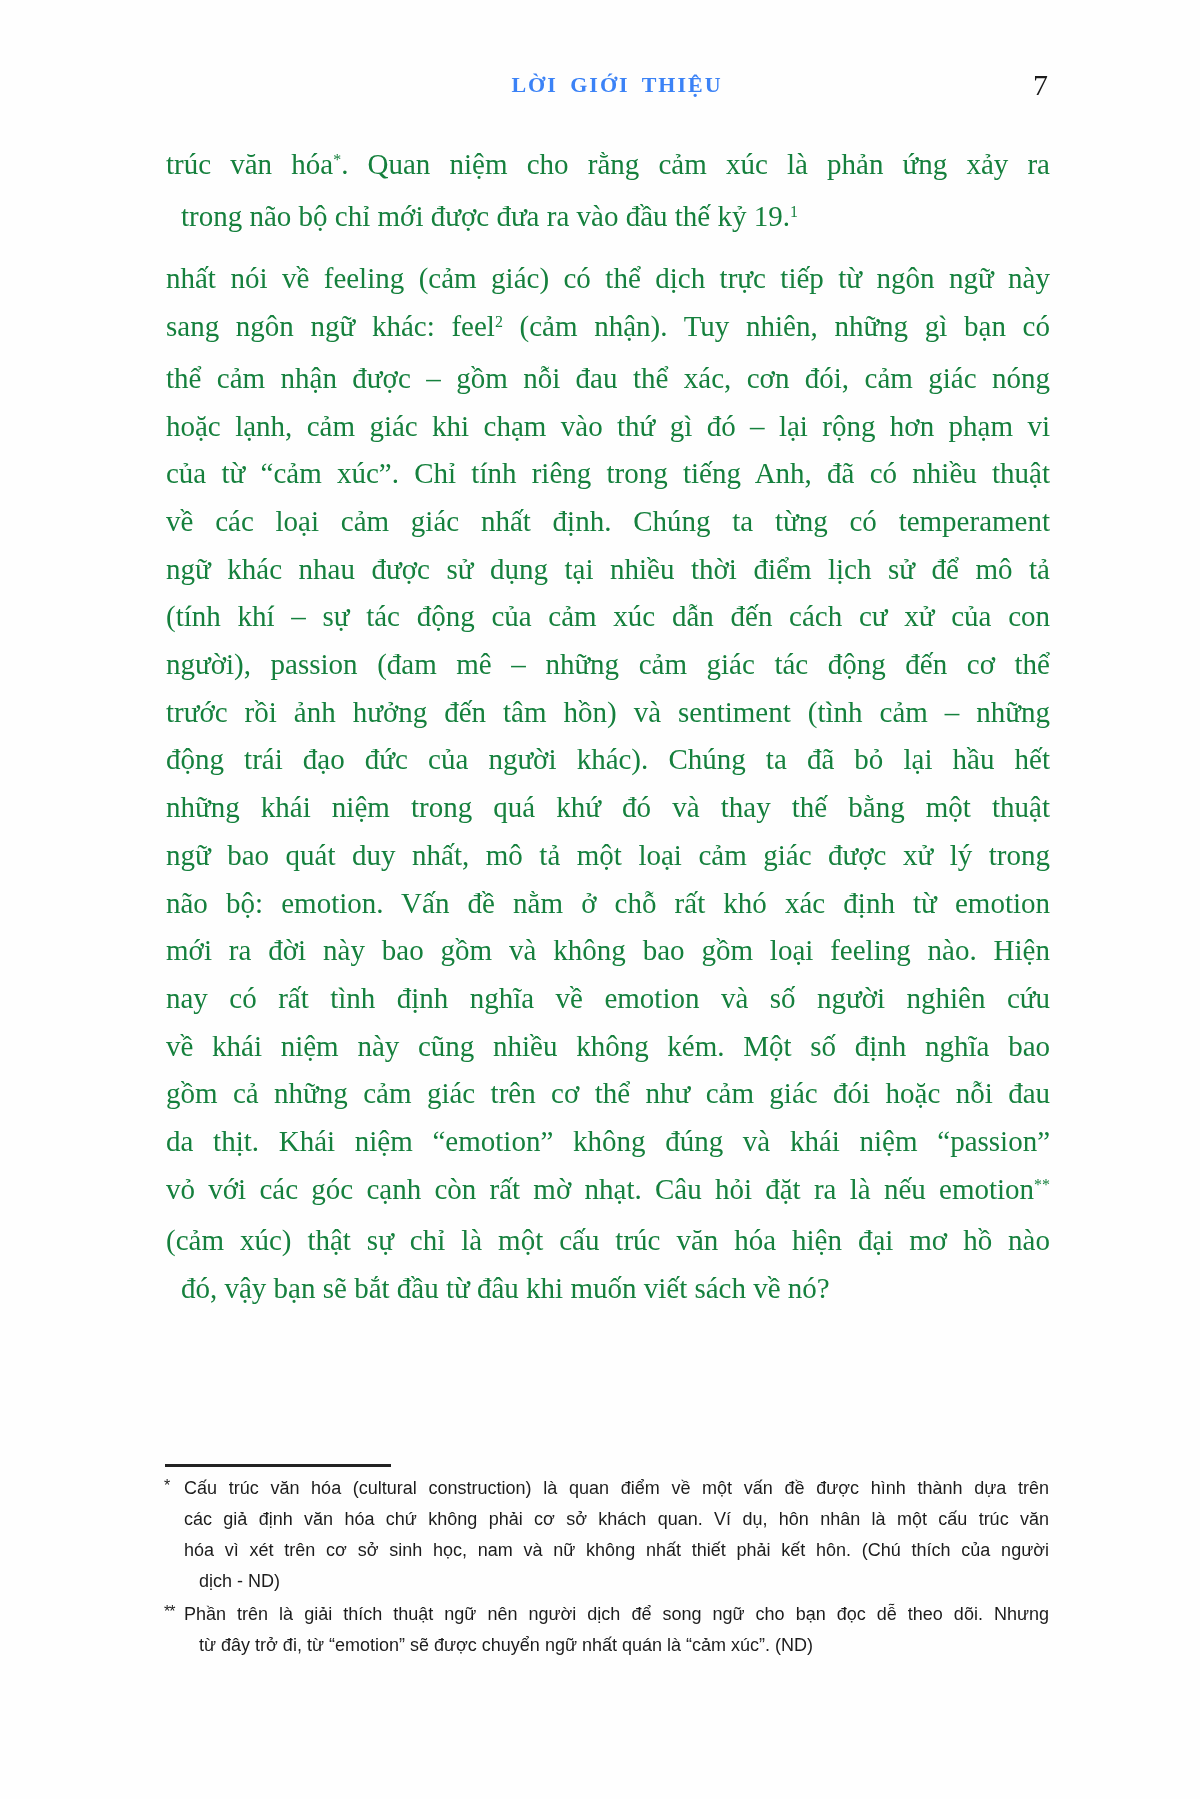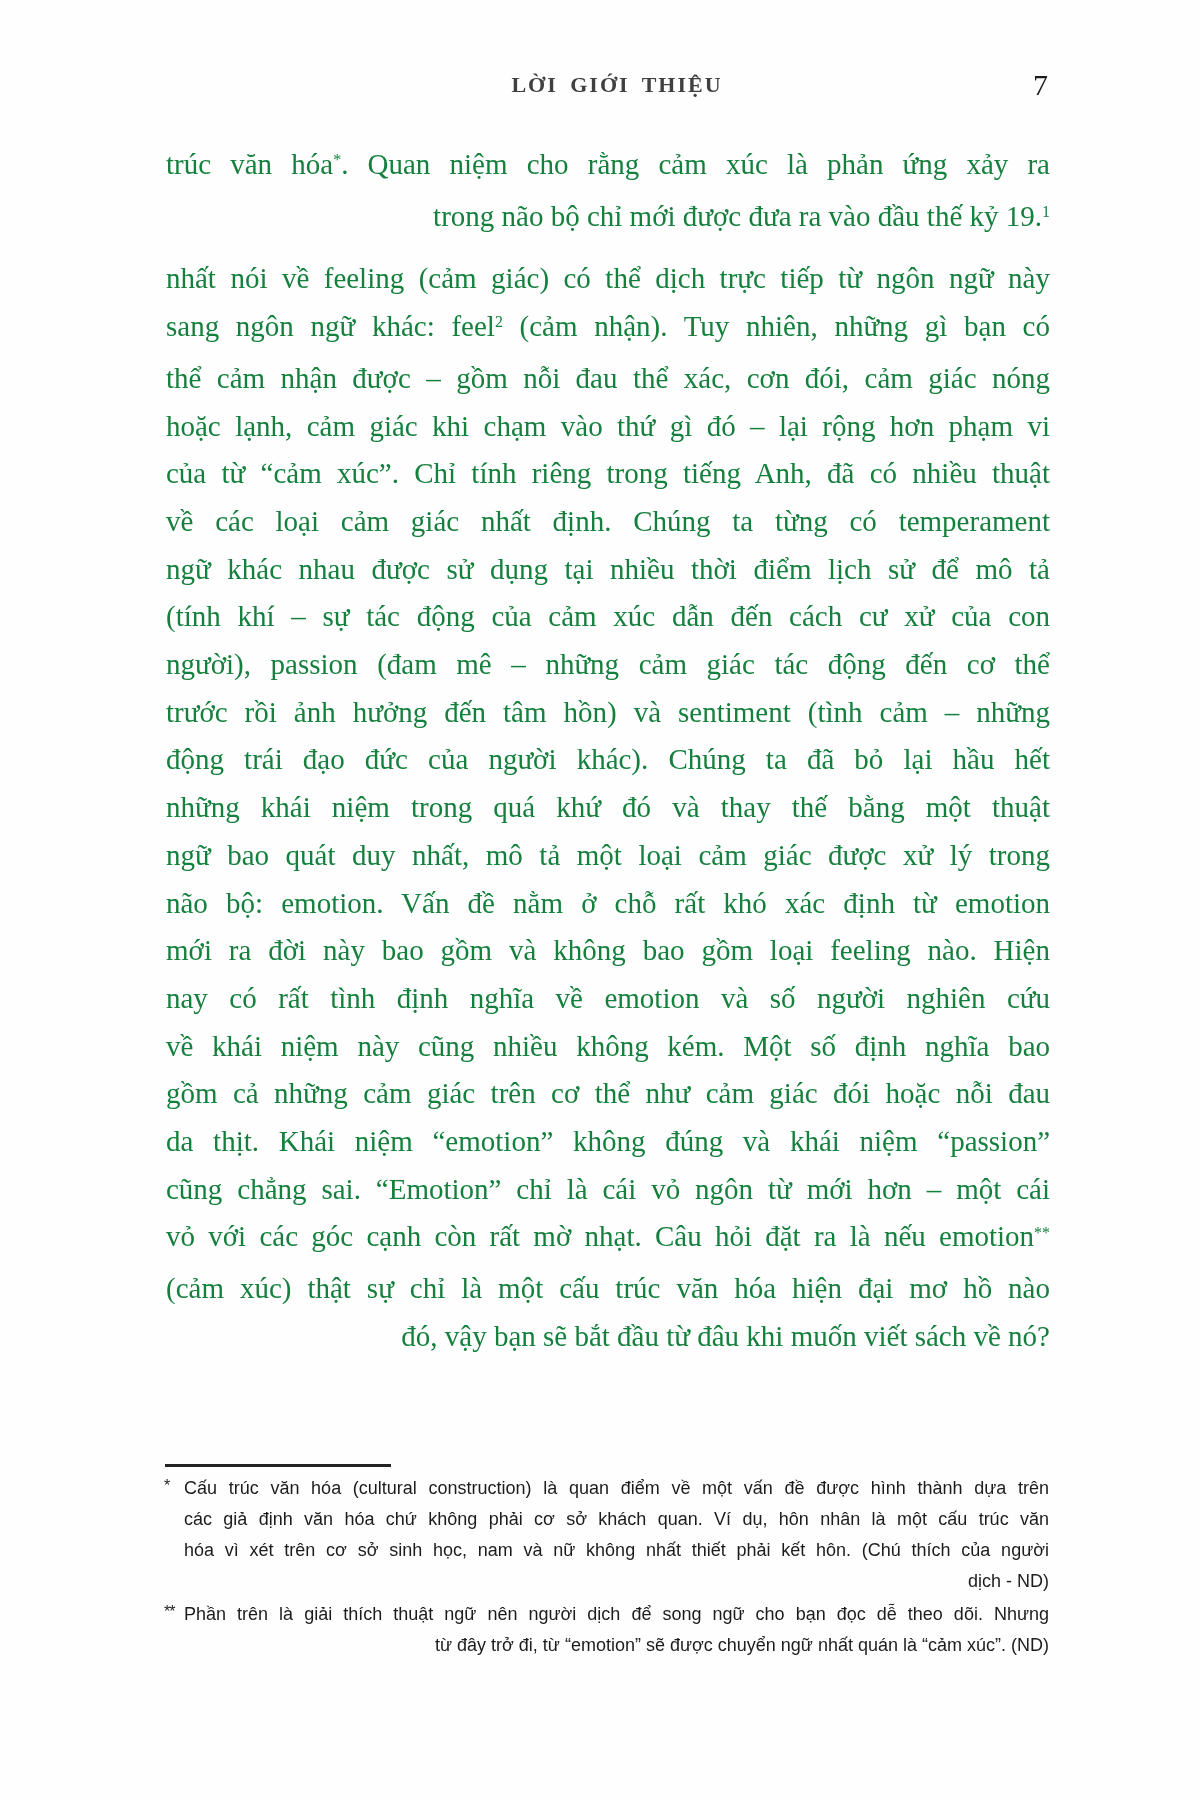--- a/index.html
+++ b/index.html
@@ -10,38 +10,38 @@
     background:#fefefe;
     color:#1b1b1b;
     font-family:"Liberation Serif", serif;
     overflow:hidden;
   }
   .running-head{
     position:absolute;top:72px;left:0;right:0;
     text-align:center;
     font-size:22px;font-weight:700;
     letter-spacing:2px;word-spacing:5px;
-    color:#404040;
+    color:#3b82f6;
     margin-left:34px;
   }
   .page-num{
     position:absolute;top:68px;right:152px;
     font-size:30px;font-weight:400;
     color:#1b1b1b;
   }
   .body-text{
     position:absolute;left:166px;top:141px;width:884px;
     font-size:29px;line-height:47.7px;
     color:#15803d;
   }
   .para{margin:0;}
   .para.spaced{margin-top:11px;}
   .line{white-space:normal;}
   .jline{text-align:justify;text-align-last:justify;}
-  .lline{text-align:right;margin-left:15px;}
+  .lline{text-align:left;margin-left:15px;}
   .it{}
   .sup{font-size:55%;position:relative;top:-0.55em;letter-spacing:0;}
   .fn-rule{
     position:absolute;left:165px;top:1464px;
     width:226px;height:3px;background:#222222;
   }
   .footnotes{
     position:absolute;left:165px;top:1473px;width:884px;
     font-family:"Liberation Sans", sans-serif;
     font-size:18px;line-height:31px;
@@ -79,21 +79,20 @@
         <div class="line jline"><span class="run">trước rồi ảnh hưởng đến tâm hồn) và </span><span class="run it">sentiment</span><span class="run"> (tình cảm – những</span></div>
         <div class="line jline"><span class="run">động trái đạo đức của người khác). Chúng ta đã bỏ lại hầu hết</span></div>
         <div class="line jline"><span class="run">những khái niệm trong quá khứ đó và thay thế bằng một thuật</span></div>
         <div class="line jline"><span class="run">ngữ bao quát duy nhất, mô tả một loại cảm giác được xử lý trong</span></div>
         <div class="line jline"><span class="run">não bộ: </span><span class="run it">emotion.</span><span class="run"> Vấn đề nằm ở chỗ rất khó xác định từ </span><span class="run it">emotion</span></div>
         <div class="line jline"><span class="run">mới ra đời này bao gồm và không bao gồm loại </span><span class="run it">feeling</span><span class="run"> nào. Hiện</span></div>
         <div class="line jline"><span class="run">nay có rất tình định nghĩa về </span><span class="run it">emotion</span><span class="run"> và số người nghiên cứu</span></div>
         <div class="line jline"><span class="run">về khái niệm này cũng nhiều không kém. Một số định nghĩa bao</span></div>
         <div class="line jline"><span class="run">gồm cả những cảm giác trên cơ thể như cảm giác đói hoặc nỗi đau</span></div>
         <div class="line jline"><span class="run">da thịt. Khái niệm “emotion” không đúng và khái niệm “passion”</span></div>
-        <div class="line jline"><span class="run">cũng chẳng sai. “Emotion” chỉ là cái vỏ ngôn từ mới hơn – một cái</span></div>
         <div class="line jline"><span class="run">vỏ với các góc cạnh còn rất mờ nhạt. Câu hỏi đặt ra là nếu </span><span class="run it">emotion</span><span class="run sup">**</span></div>
         <div class="line jline"><span class="run">(cảm xúc) thật sự chỉ là một cấu trúc văn hóa hiện đại mơ hồ nào</span></div>
         <div class="line lline"><span class="run">đó, vậy bạn sẽ bắt đầu từ đâu khi muốn viết sách về nó?</span></div>
       </div>
     </div>
 
   <div class="fn-rule"></div>
   <div class="footnotes">
       <div class="footnote">
         <span class="fn-marker">*</span>

